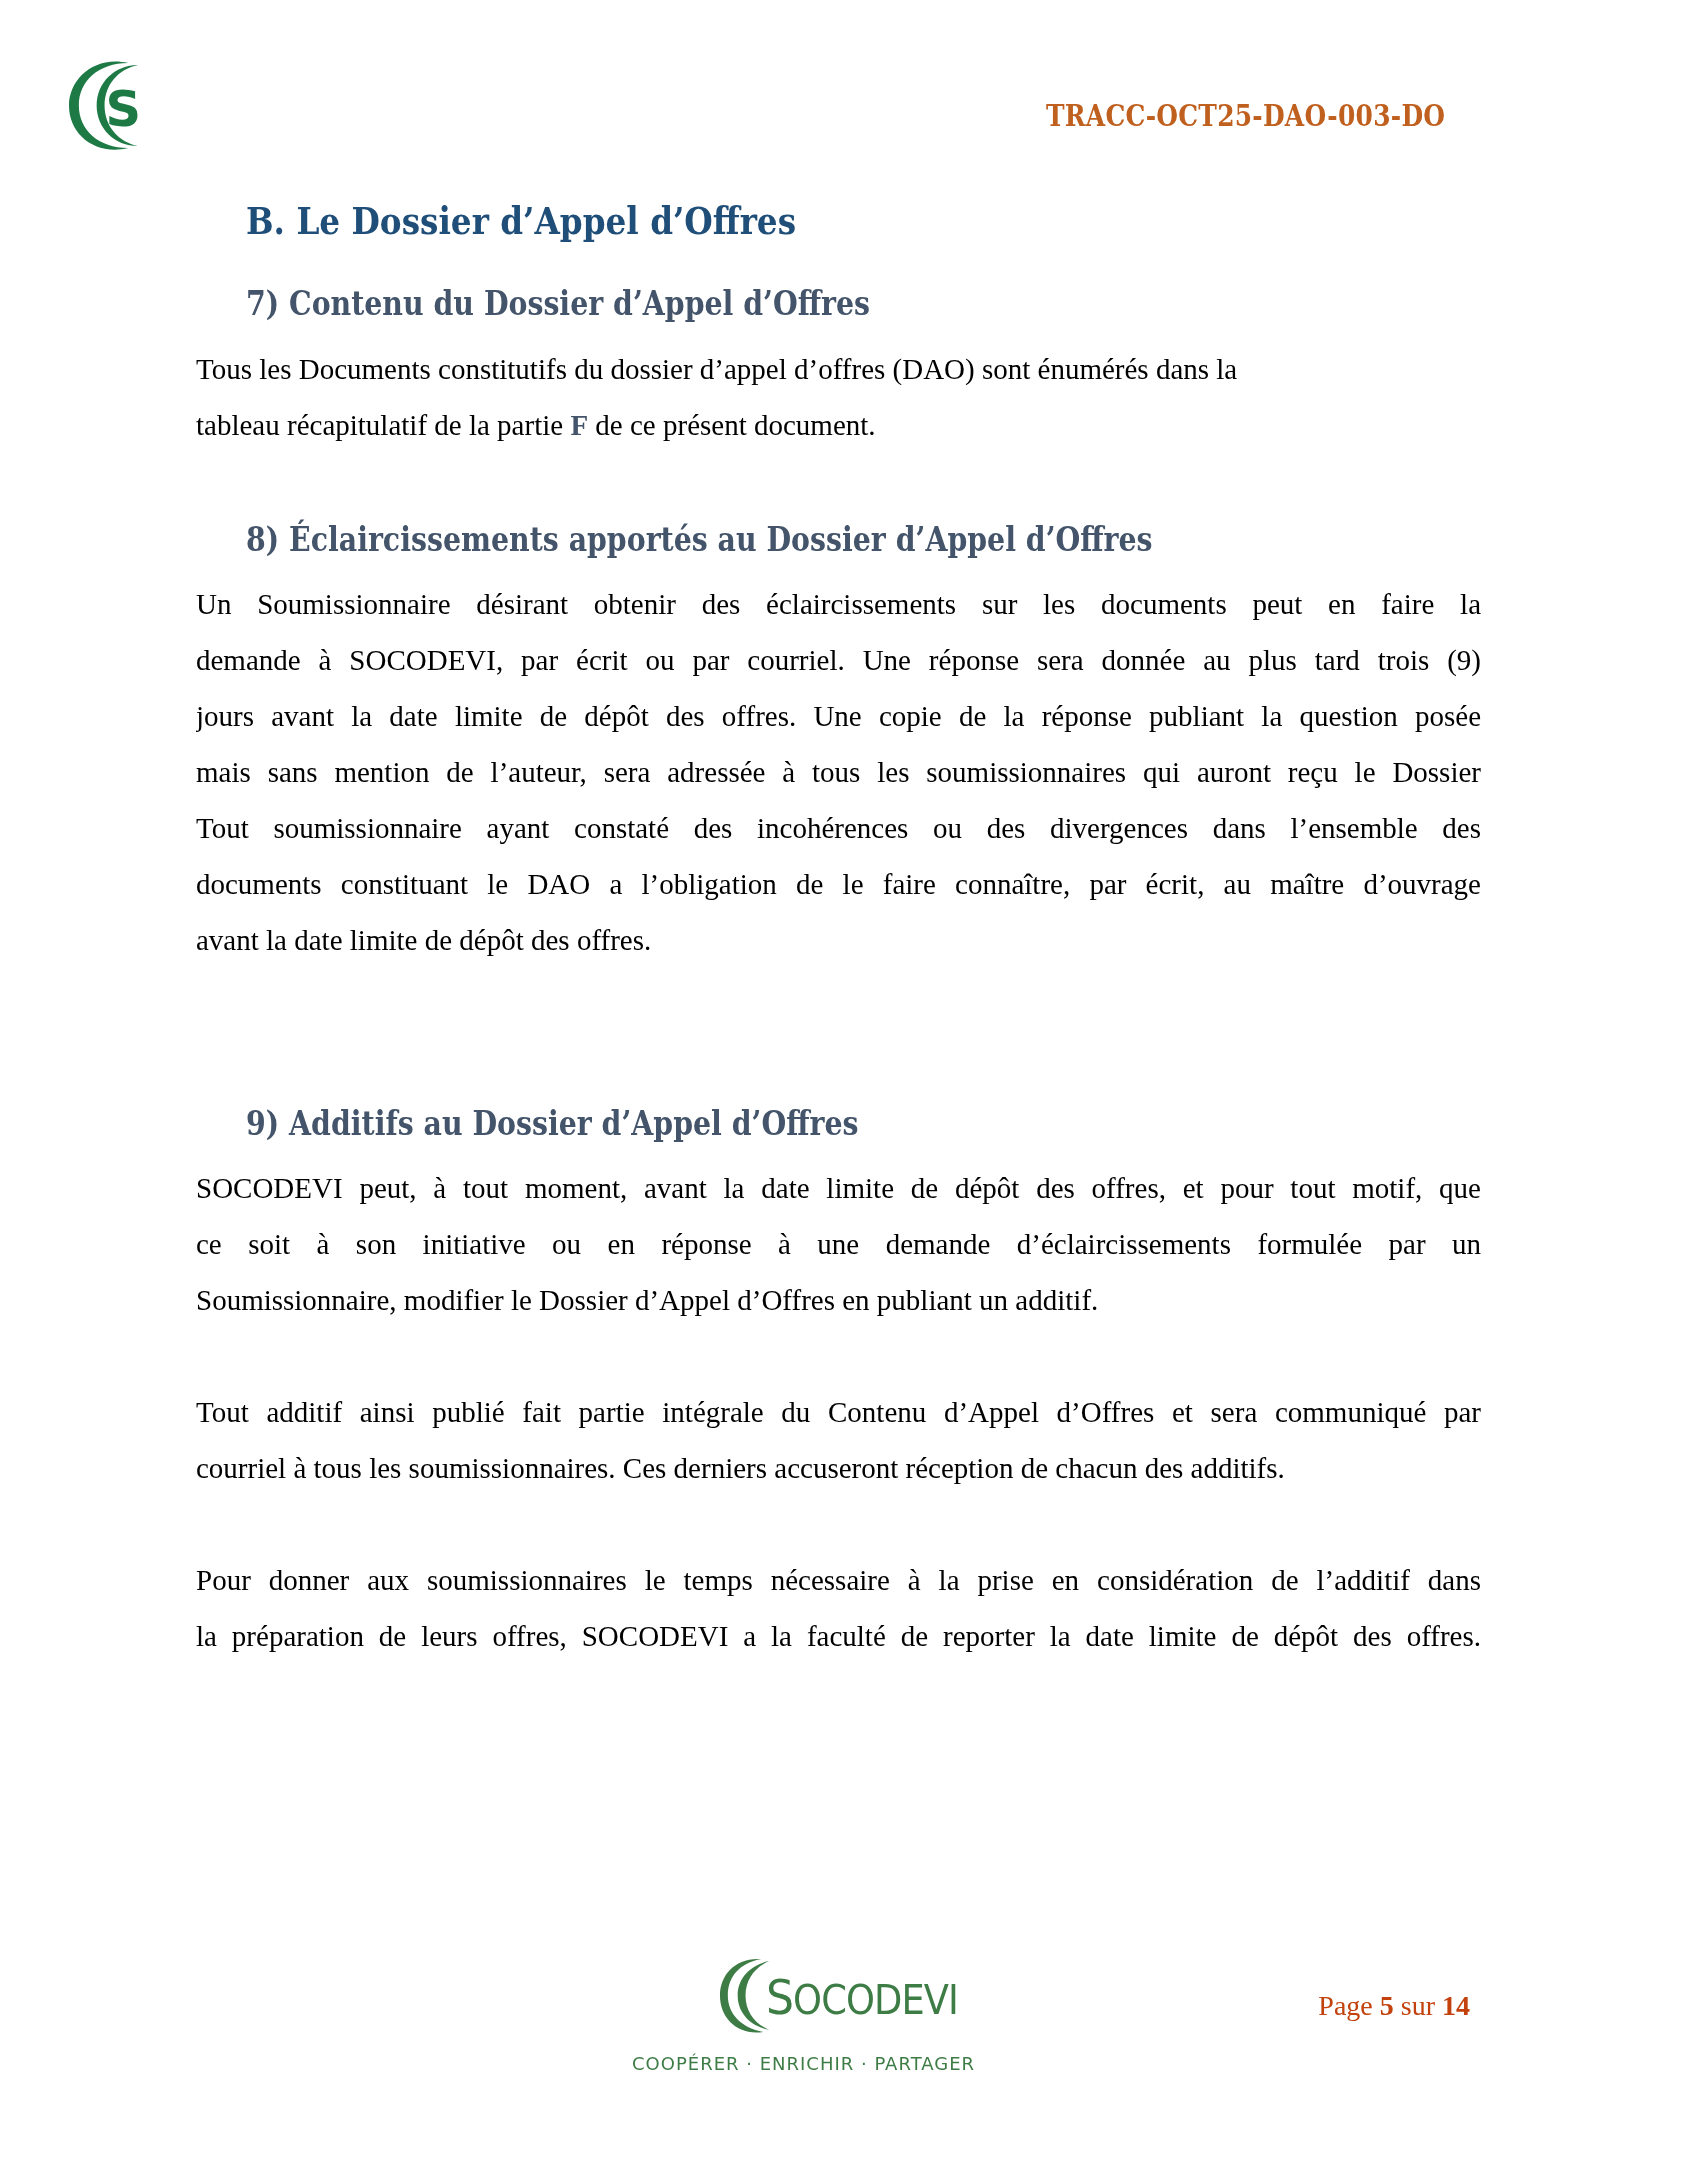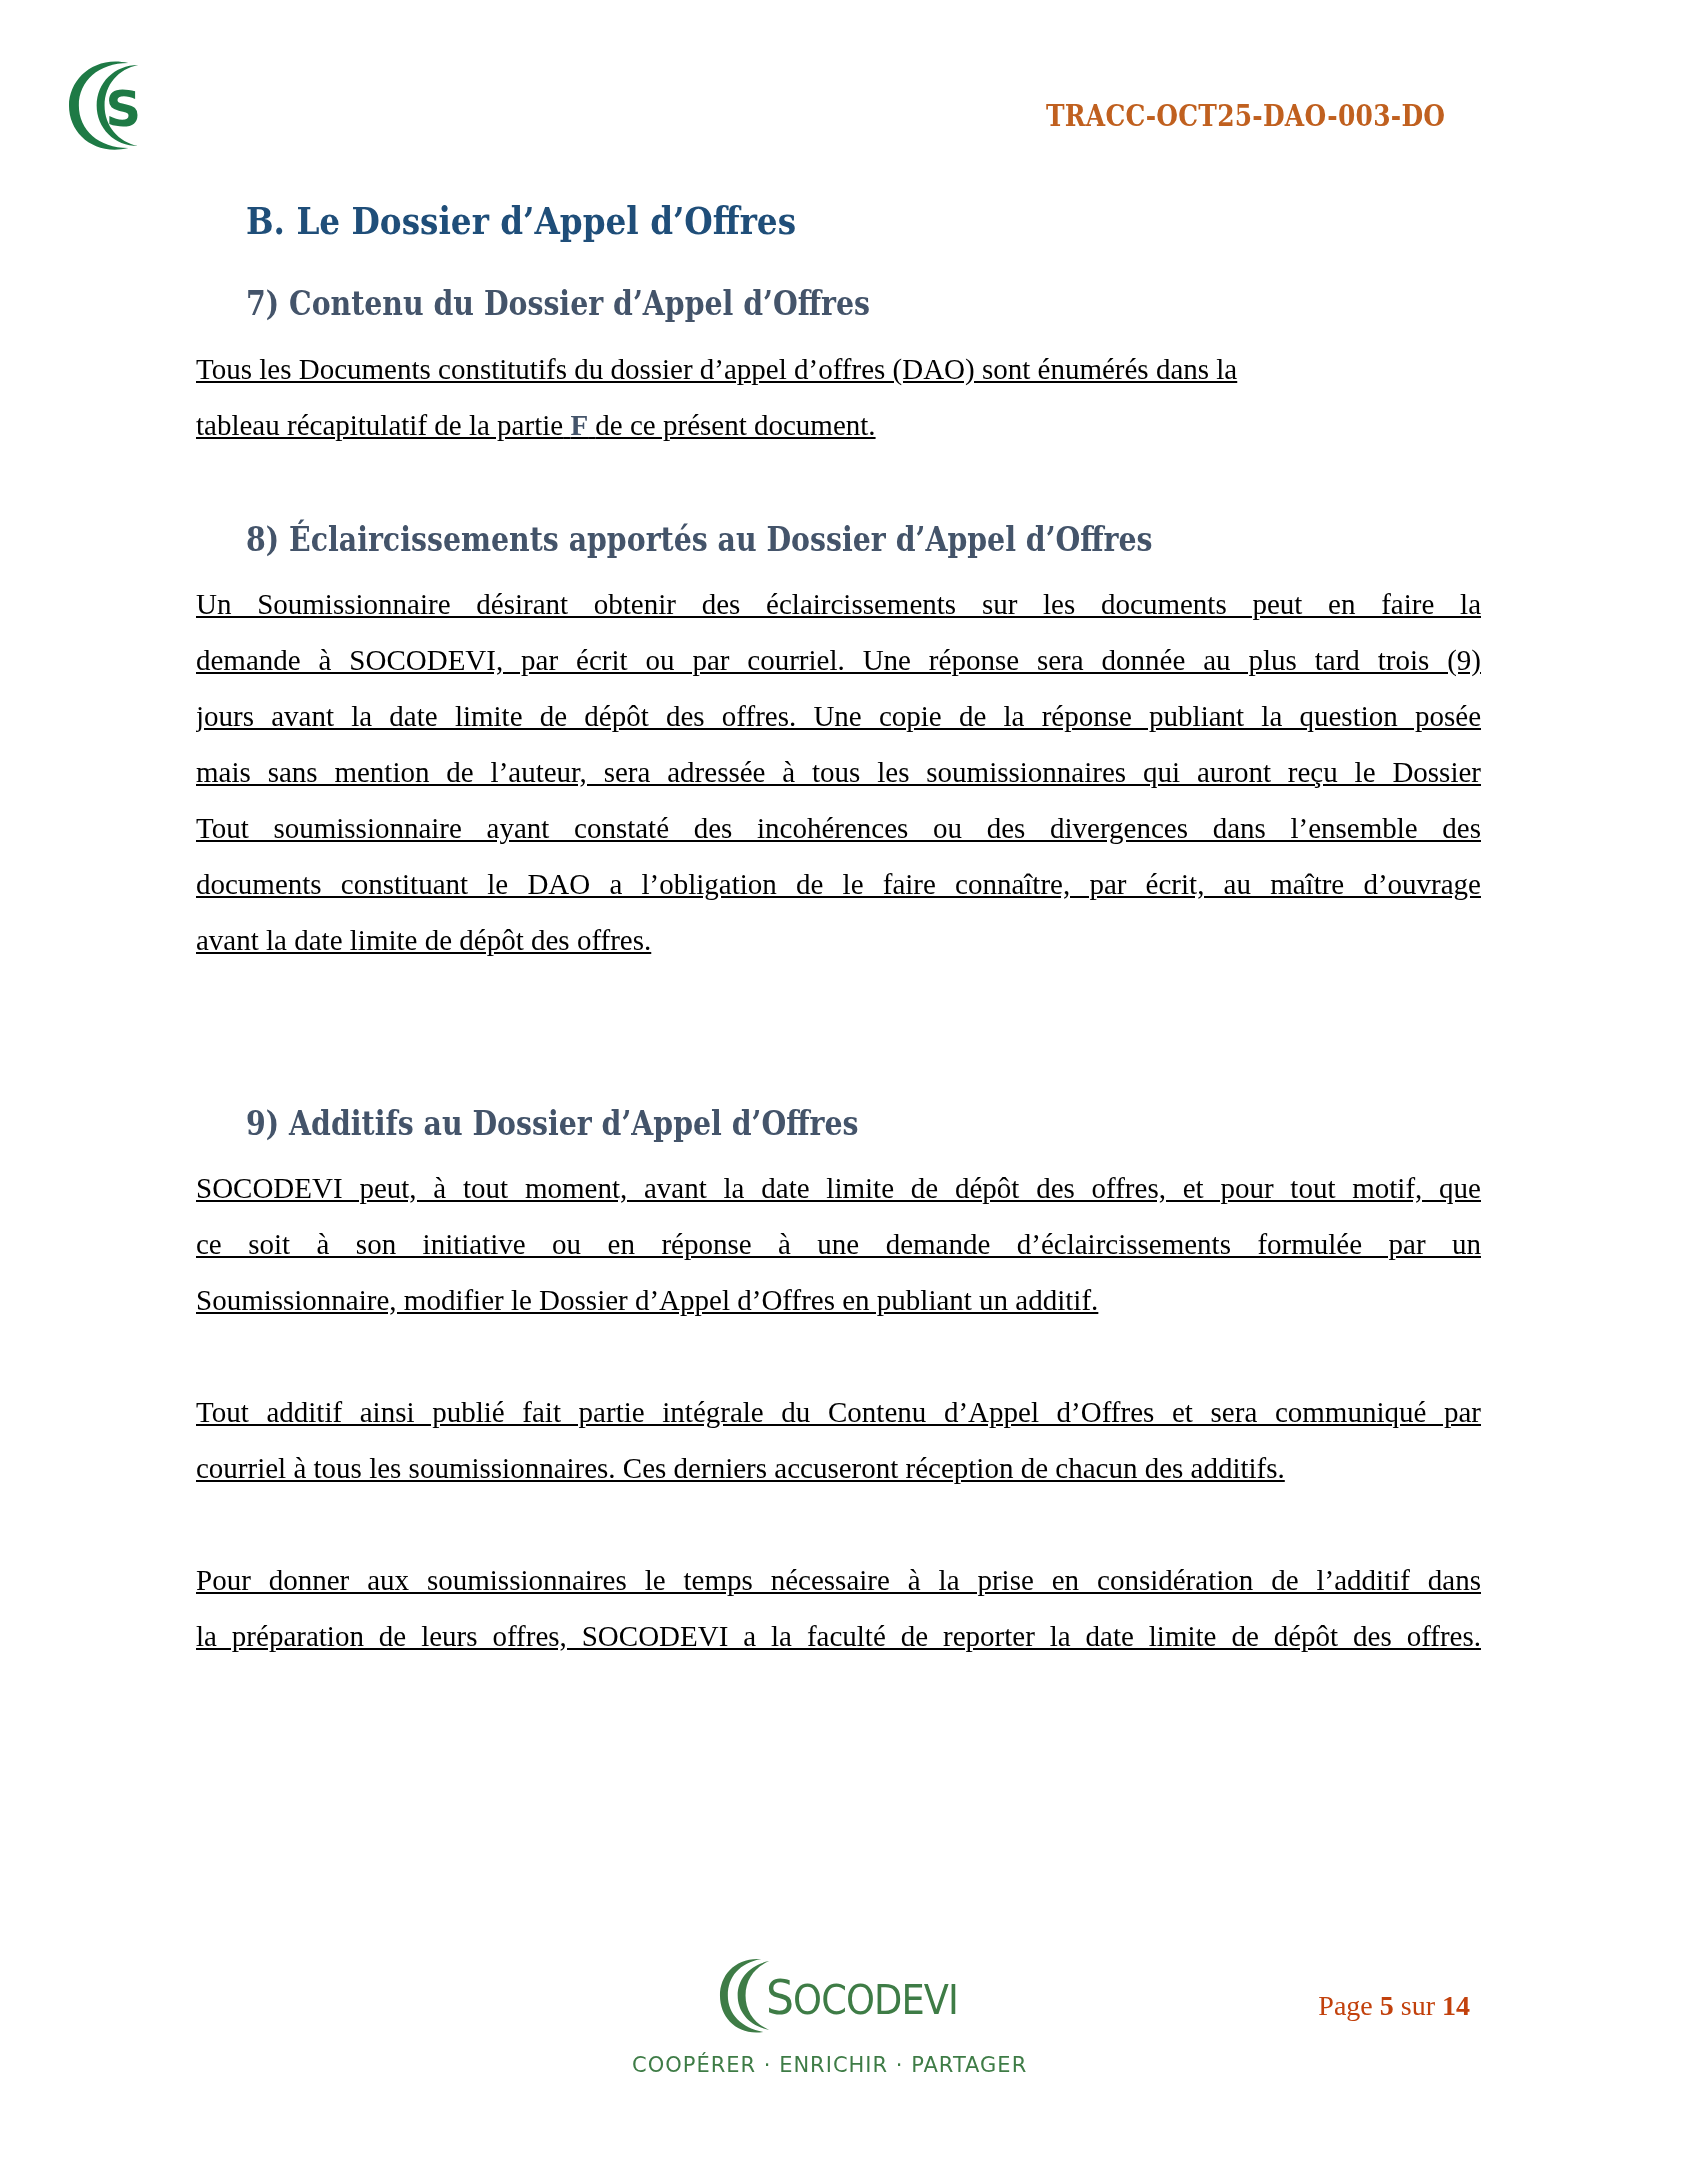--- a/index.html
+++ b/index.html
@@ -22,32 +22,32 @@
     left: 246px;
     font-family: "DejaVu Serif", serif; font-weight: bold;
     font-size: 33px; color: #44546a; white-space: nowrap;
     transform: scaleX(0.86); transform-origin: left center;
   }
   .para {
     left: 196px; width: 1285px;
     font-family: "Liberation Serif", serif; font-size: 29px;
     color: #000; line-height: 56px;
   }
-  .line { display: block; height: 56px; white-space: nowrap; text-decoration: underline; }
+  .line { display: block; height: 56px; white-space: nowrap; }
   .justify { text-align: justify; text-align-last: justify; white-space: normal; overflow: hidden; }
   .F { color: #44546a; font-weight: bold; }
   .footer-logo { left: 718px; top: 1955px; width: 248px; height: 81px; }
   .footer-name {
     position: absolute; left: 48px; top: 14px;
     font-family: "DejaVu Sans", sans-serif; font-size: 40px; color: #3e7c46;
     letter-spacing: -1px; transform: scaleX(0.92); transform-origin: left center;
   }
   .tagline {
     left: 632px; top: 2053px;
-    font-family: "DejaVu Sans", sans-serif; font-size: 21px; color: #3e7c46;
+    font-family: "DejaVu Sans", sans-serif; font-size: 18px; color: #3e7c46;
     letter-spacing: 1px; white-space: nowrap;
   }
   .page-num {
     right: 213px; top: 1990px;
     font-family: "Liberation Serif", serif; font-size: 28px; color: #c2410c;
   }
   .page-num b { font-weight: bold; }
 </style>
 </head>
 <body>

